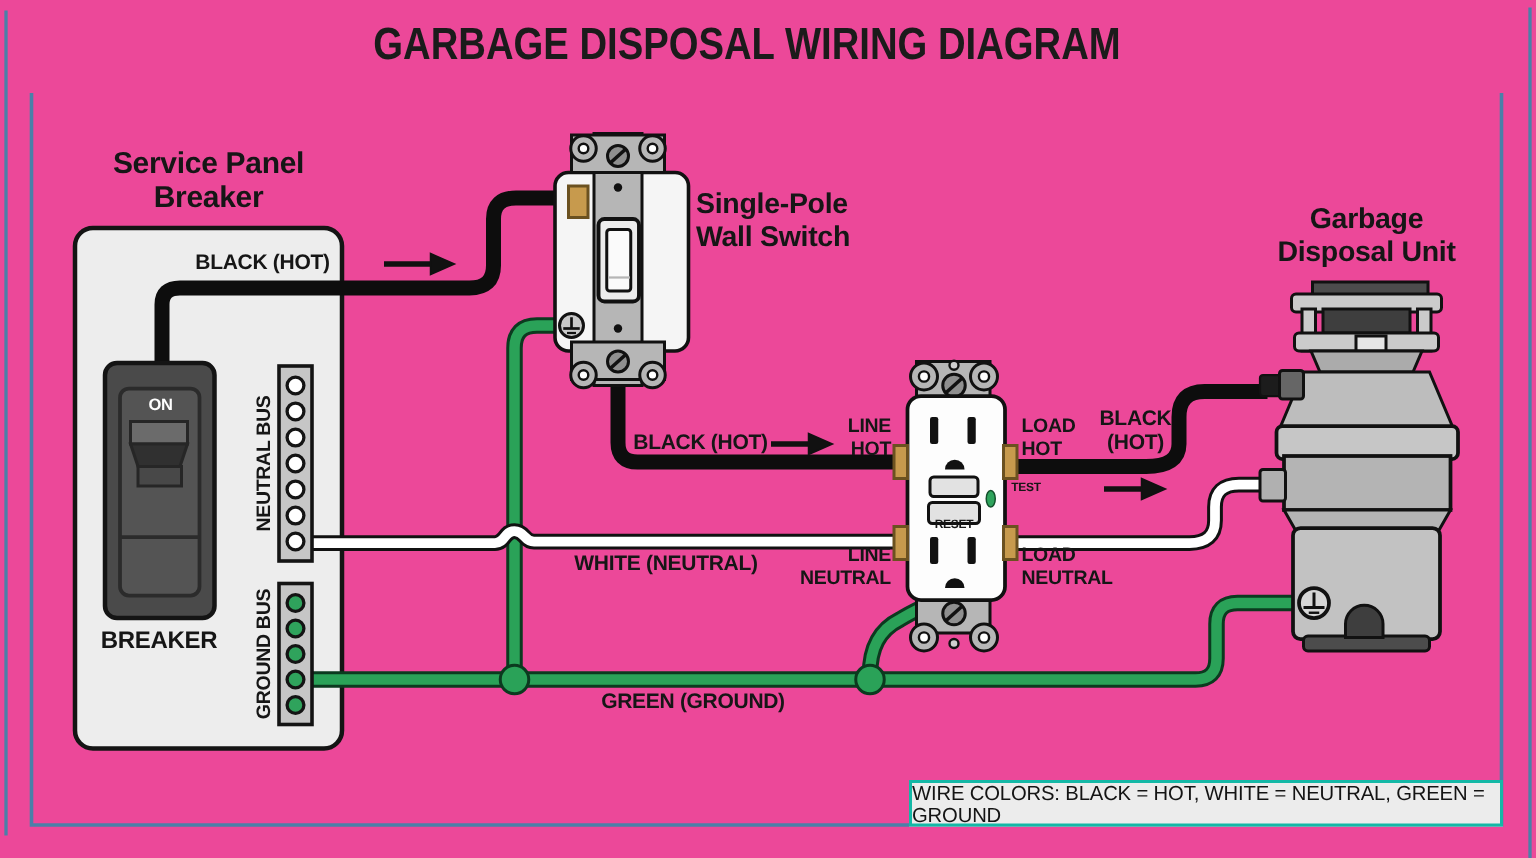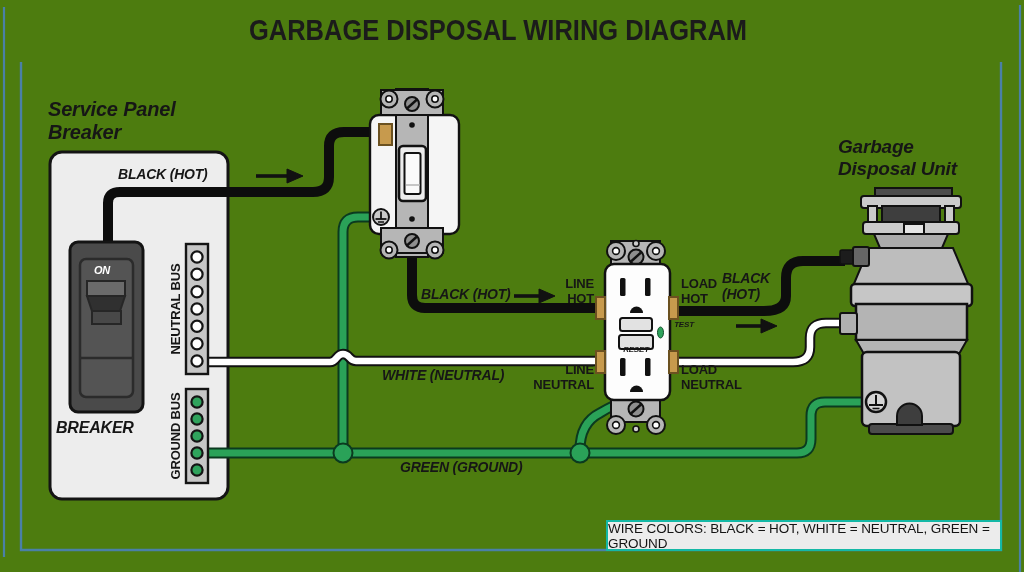--- a/index.html
+++ b/index.html
@@ -1,21 +1,21 @@
 <!DOCTYPE html>
 <html><head>
 <meta charset="utf-8">
 <style>
   html,body{margin:0;padding:0;background:#fff;}
-  #stage{position:relative;width:1024px;height:572px;background:#4d7c0f;overflow:hidden;
+  #stage{position:relative;width:1024px;height:572px;background:#ec4899;overflow:hidden;
          font-family:"Liberation Sans","DejaVu Sans",sans-serif;color:#161616;}
   #stage svg{position:absolute;left:0;top:0;z-index:1;}
   .lbl{position:absolute;z-index:2;font-weight:700;letter-spacing:-0.2px;line-height:1.08;}
   .pre{white-space:pre-line;}
-  .ctr{font-style:italic;}
+  .ctr{text-align:center;}
   .rgt{text-align:right;}
   .vlabel{position:absolute;z-index:2;display:flex;align-items:center;justify-content:center;
           transform:rotate(-90deg);font-weight:700;font-size:13px;letter-spacing:-0.2px;}
   #title{position:absolute;z-index:2;left:0;top:13px;width:996px;text-align:center;
          font-size:30px;font-weight:700;color:#1b1b1b;transform:scaleX(.85);letter-spacing:0;}
   #legend-box{position:absolute;z-index:3;left:606px;top:520px;width:396px;height:31px;
               box-sizing:border-box;background:#ececec;border:2px solid #14b8a6;
               display:flex;align-items:center;justify-content:center;}
   #legend-box span{font-size:13.5px;font-weight:500;letter-spacing:-0.1px;color:#141414;}
   .btn-txt{line-height:1;display:flex;align-items:center;justify-content:center;}
@@ -203,20 +203,22 @@
   <div id="title">GARBAGE DISPOSAL WIRING DIAGRAM</div>
 
   <div class="lbl pre ctr" style="left:48px;top:98px;width:182px;font-size:20px;line-height:23px;">Service Panel
 Breaker</div>
   <div class="lbl ctr" style="left:118px;top:167px;width:114px;font-size:14px;">BLACK (HOT)</div>
   <div class="lbl ctr" style="left:94px;top:265px;width:26px;font-size:11px;color:#ffffff;">ON</div>
   <div class="lbl ctr" style="left:56px;top:419px;width:100px;font-size:16px;">BREAKER</div>
   <div class="vlabel" style="left:110px;top:301px;width:130px;height:16px;">NEUTRAL BUS</div>
   <div class="vlabel" style="left:127px;top:428px;width:96px;height:16px;">GROUND BUS</div>
 
+  <div class="lbl pre" style="left:464px;top:126px;width:130px;font-size:19px;line-height:22px;">Single-Pole
+Wall Switch</div>
   <div class="lbl ctr" style="left:421px;top:287px;width:92px;font-size:14px;">BLACK (HOT)</div>
 
   <div class="lbl pre rgt" style="left:549px;top:277px;width:45px;font-size:13px;line-height:14.5px;">LINE
 HOT</div>
   <div class="lbl pre" style="left:681px;top:277px;width:70px;font-size:13px;line-height:14.5px;">LOAD
 HOT</div>
   <div class="lbl pre rgt" style="left:519px;top:363px;width:75px;font-size:13px;line-height:14.5px;">LINE
 NEUTRAL</div>
   <div class="lbl pre" style="left:681px;top:363px;width:75px;font-size:13px;line-height:14.5px;">LOAD
 NEUTRAL</div>

